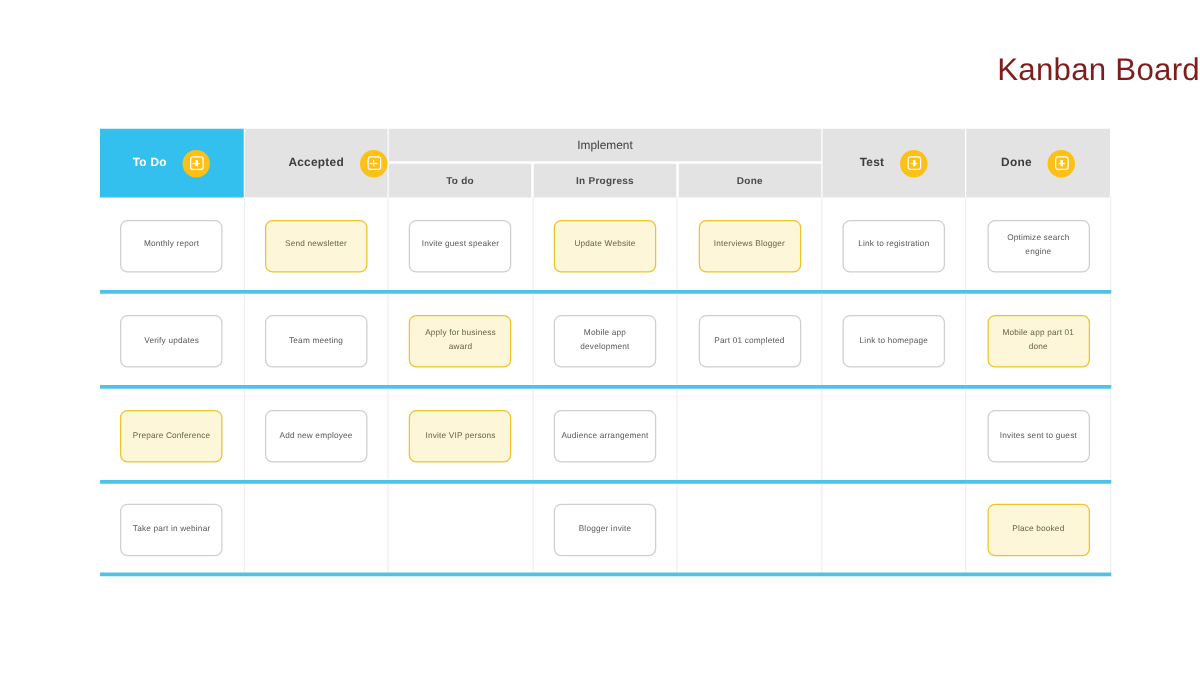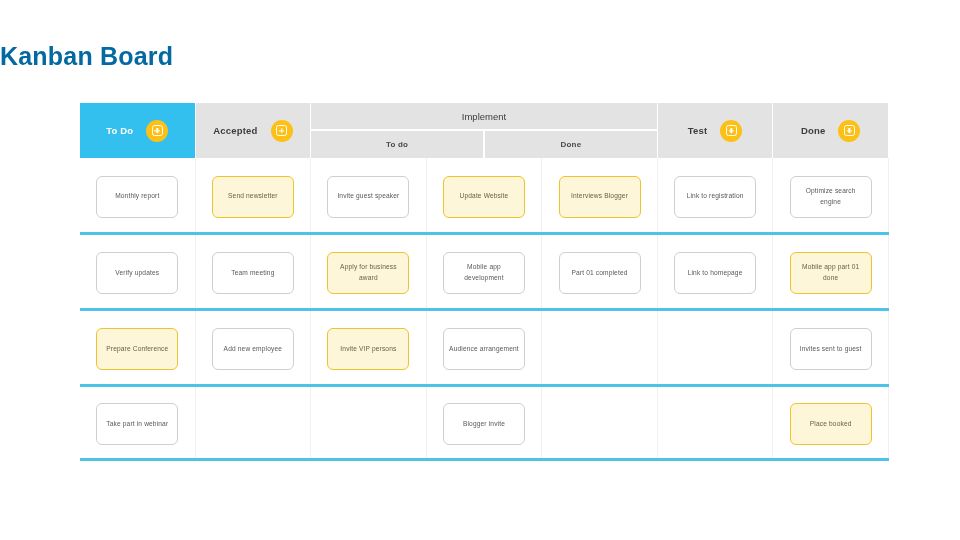--- a/index.html
+++ b/index.html
@@ -9,24 +9,24 @@
     font-family: "Liberation Sans", sans-serif;
     overflow: hidden;
   }
   #page { position: relative; width: 960px; height: 540px; }
 
   
   .board-title {
     position: absolute;
     left: 0; top: 42px;
     width: 960px;
-    text-align: left;
+    text-align: right;
     font-size: 25px;
-    font-weight: 700;
-    color: #0369a1;
+    font-weight: 400;
+    color: #7f1d1d;
     letter-spacing: 0.2px;
   }
 
   
   .board {
     position: absolute;
     left: 80px; top: 103px;
     width: 809px; height: 360px;
   }
 
@@ -181,30 +181,31 @@
   <div class="board-title">Kanban Board</div>
 
   <div class="board">
     <div class="header-row" id="header-row">
         <div class="col-head accent" style="width: 114.571px;">
           <span class="head-label">To Do</span>
           <span class="plus-badge">
             <span class="glyph"></span>
           </span>
         </div>
-        <div class="col-head" style="width: 114.571px;">
+        <div class="col-head" style="width: 114.571px; justify-content: flex-end;">
           <span class="head-label">Accepted</span>
           <span class="plus-badge">
             <span class="glyph"></span>
           </span>
         </div>
         <div class="group-col" style="width: 345.714px;">
           <div class="group-title">Implement</div>
           <div class="group-subs">
             <div class="sub-head">To do</div>
+            <div class="sub-head">In Progress</div>
             <div class="sub-head">Done</div>
           </div>
         </div>
         <div class="col-head" style="width: 114.571px; text-align: center;">
           <span class="head-label">Test</span>
           <span class="plus-badge">
             <span class="glyph"></span>
           </span>
         </div>
         <div class="col-head" style="width: 114.571px;">

